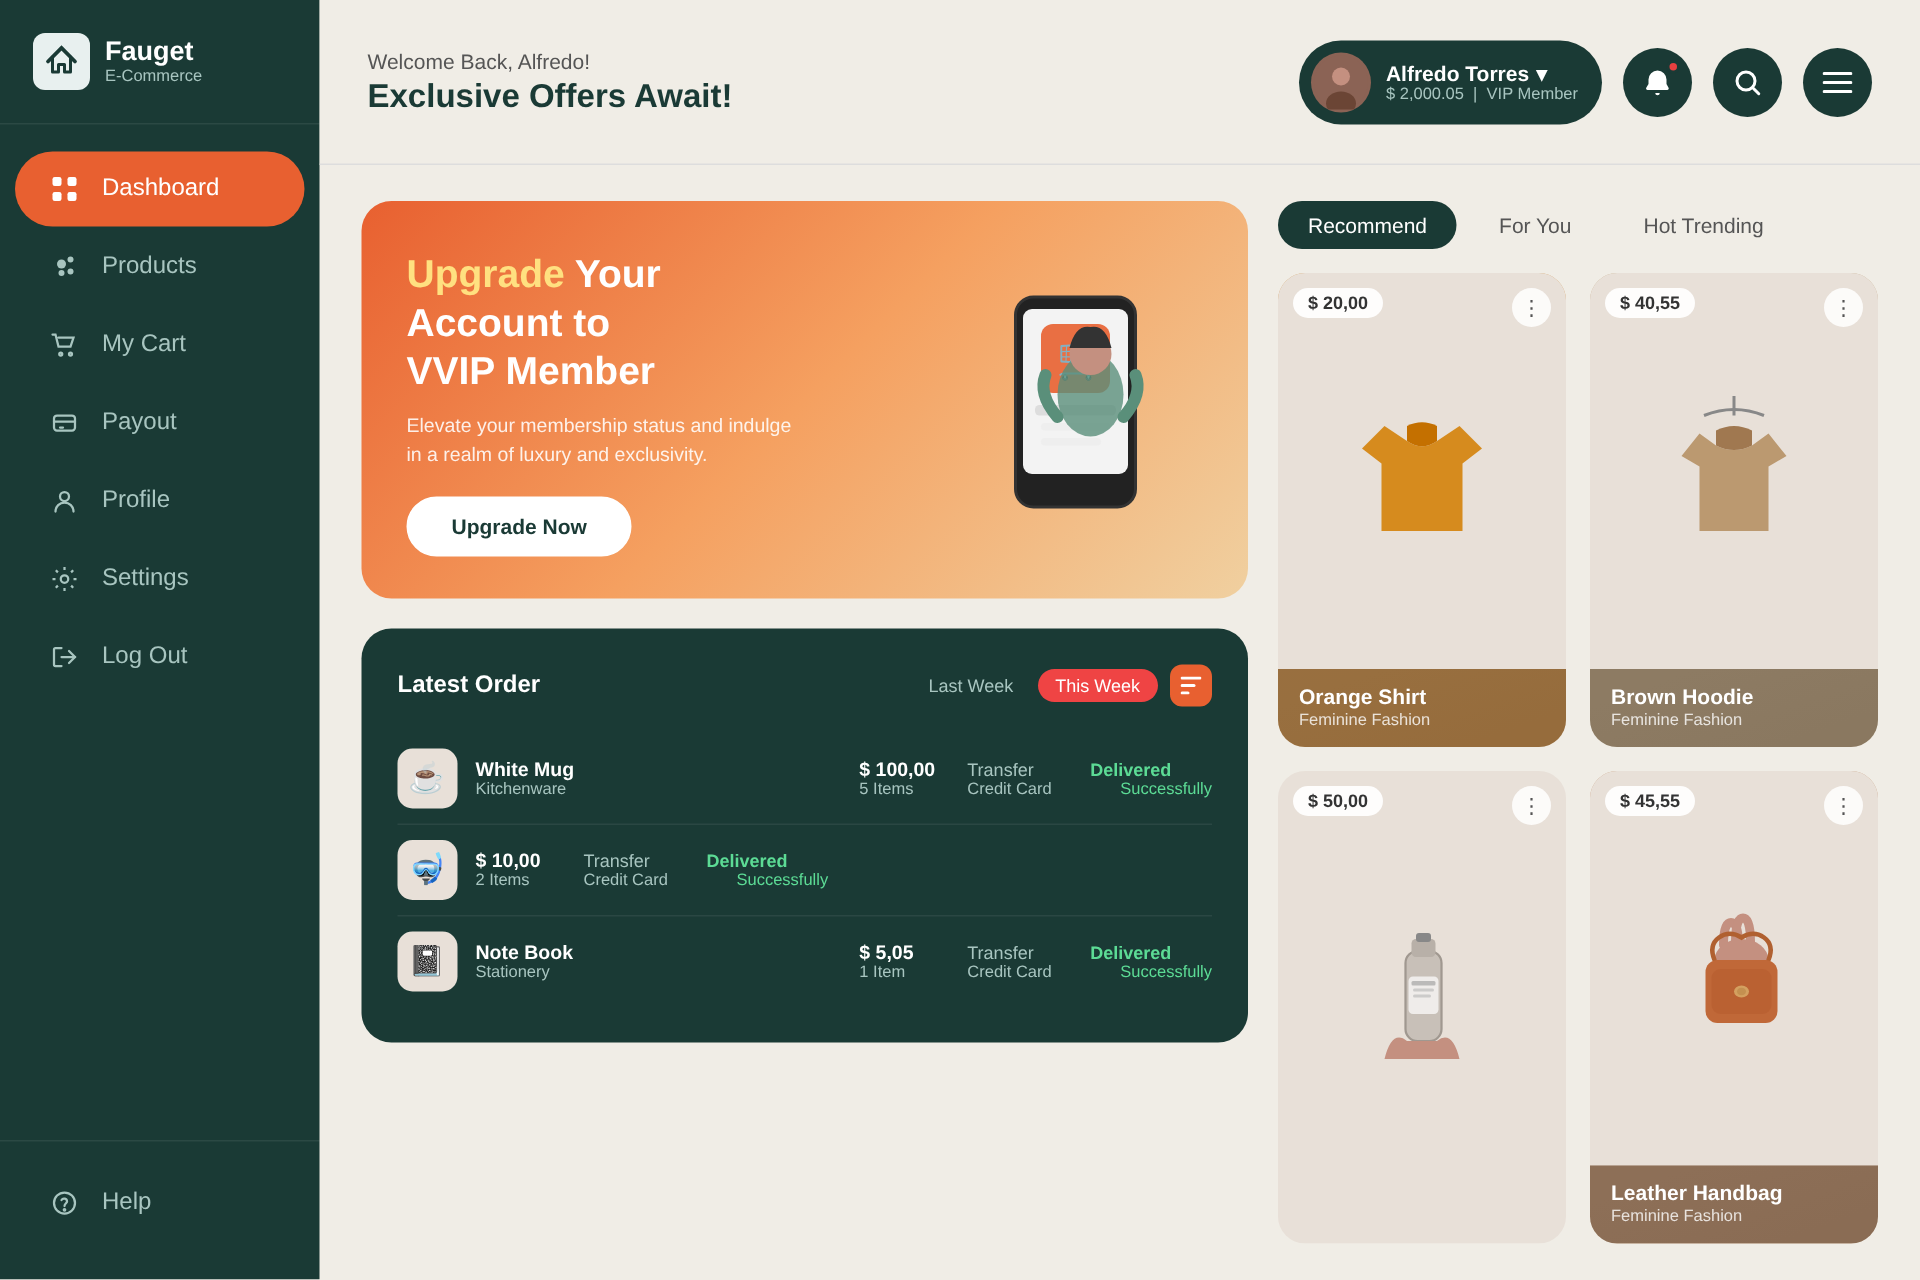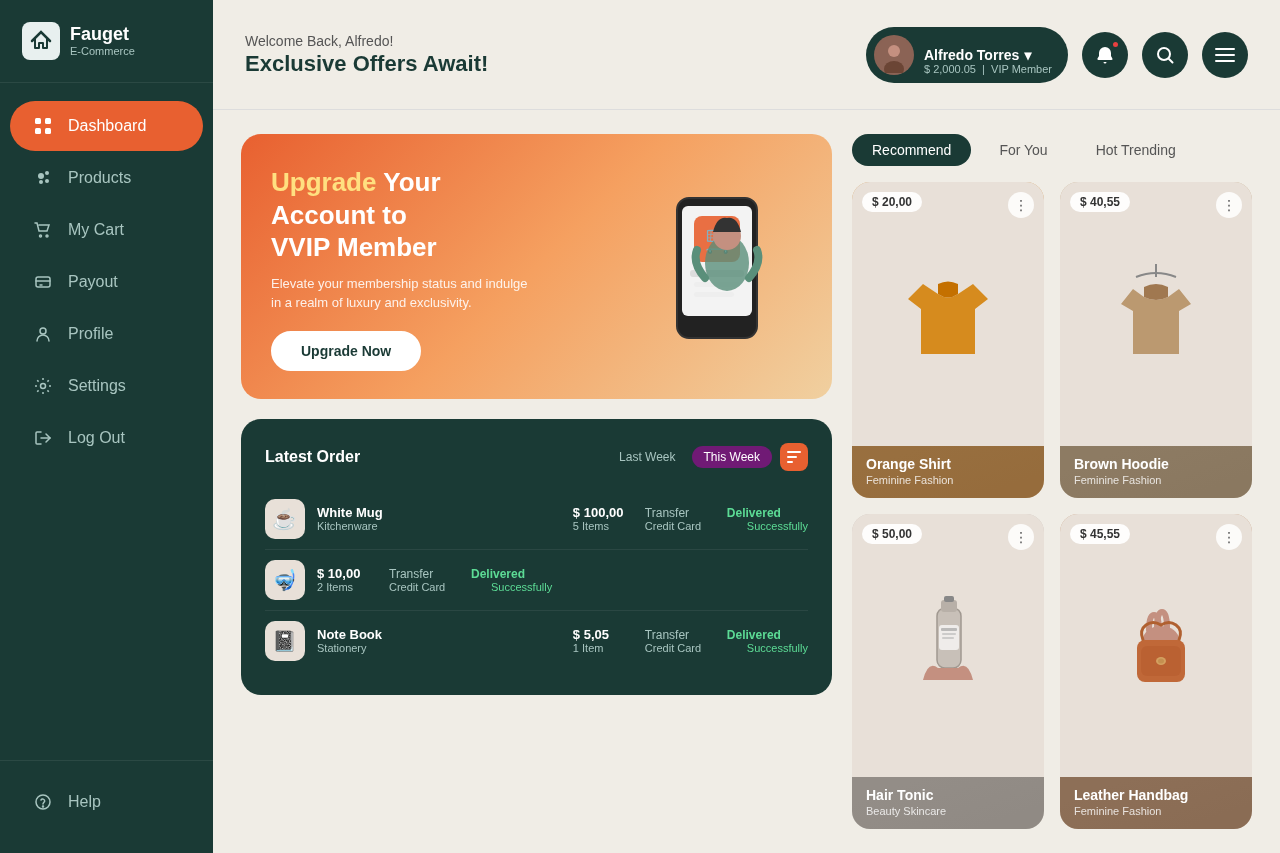--- a/index.html
+++ b/index.html
@@ -119,21 +119,21 @@
       font-weight: 800;
       margin-top: 2px;
     }
     .topbar-right {
       display: flex;
       align-items: center;
       gap: 14px;
     }
     .user-badge {
       display: flex;
-      align-items: flex-end;
+      align-items: center;
       gap: 10px;
       background: #1a3a35;
       border-radius: 40px;
       padding: 8px 16px 8px 8px;
       cursor: pointer;
     }
     .user-avatar {
       width: 40px;
       height: 40px;
       border-radius: 50%;
@@ -252,21 +252,21 @@
     .orders-tabs { display: flex; gap: 8px; align-items: center; }
     .tab-link {
       font-size: 12px;
       color: #a8c5c0;
       cursor: pointer;
       padding: 4px 8px;
       border-radius: 8px;
     }
     .tab-link.active {
       color: #fff;
-      background: #701a75;
+      background: #ef4444;
       border-radius: 12px;
       padding: 4px 12px;
     }
     .tab-icon {
       width: 28px;
       height: 28px;
       background: #e86030;
       border-radius: 8px;
       display: flex;
       align-items: center;
@@ -708,24 +708,20 @@
               <rect x="41" y="6" width="10" height="6" rx="2" fill="#888"></rect>
 
               <rect x="36" y="35" width="20" height="25" rx="3" fill="white" opacity="0.7"></rect>
               <rect x="38" y="38" width="16" height="3" rx="1" fill="#888" opacity="0.5"></rect>
               <rect x="39" y="43" width="14" height="2" rx="1" fill="#aaa" opacity="0.5"></rect>
               <rect x="39" y="47" width="12" height="2" rx="1" fill="#aaa" opacity="0.5"></rect>
 
               <path d="M20 90 Q25 70 35 78 L55 78 Q65 70 70 90 Z" fill="#c49080"></path>
             </svg>
           </div>
-          <div class="product-card-footer">
-            <div class="product-card-name">Hair Tonic</div>
-            <div class="product-card-cat">Beauty Skincare</div>
-          </div>
         </div>
 
         <div class="product-card product-card-4">
           <div class="product-price-badge">$ 45,55</div>
           <button class="product-more-btn">⋮</button>
           <div class="product-card-img">
             <svg width="90" height="110" viewBox="0 0 90 110" fill="none">
 
               <path d="M38 40 Q38 25 43 25 Q48 25 48 40" fill="none" stroke="#c49080" stroke-width="6" stroke-linecap="round"></path>
               <path d="M46 38 Q46 22 51 22 Q56 22 56 38" fill="none" stroke="#c49080" stroke-width="6" stroke-linecap="round"></path>

